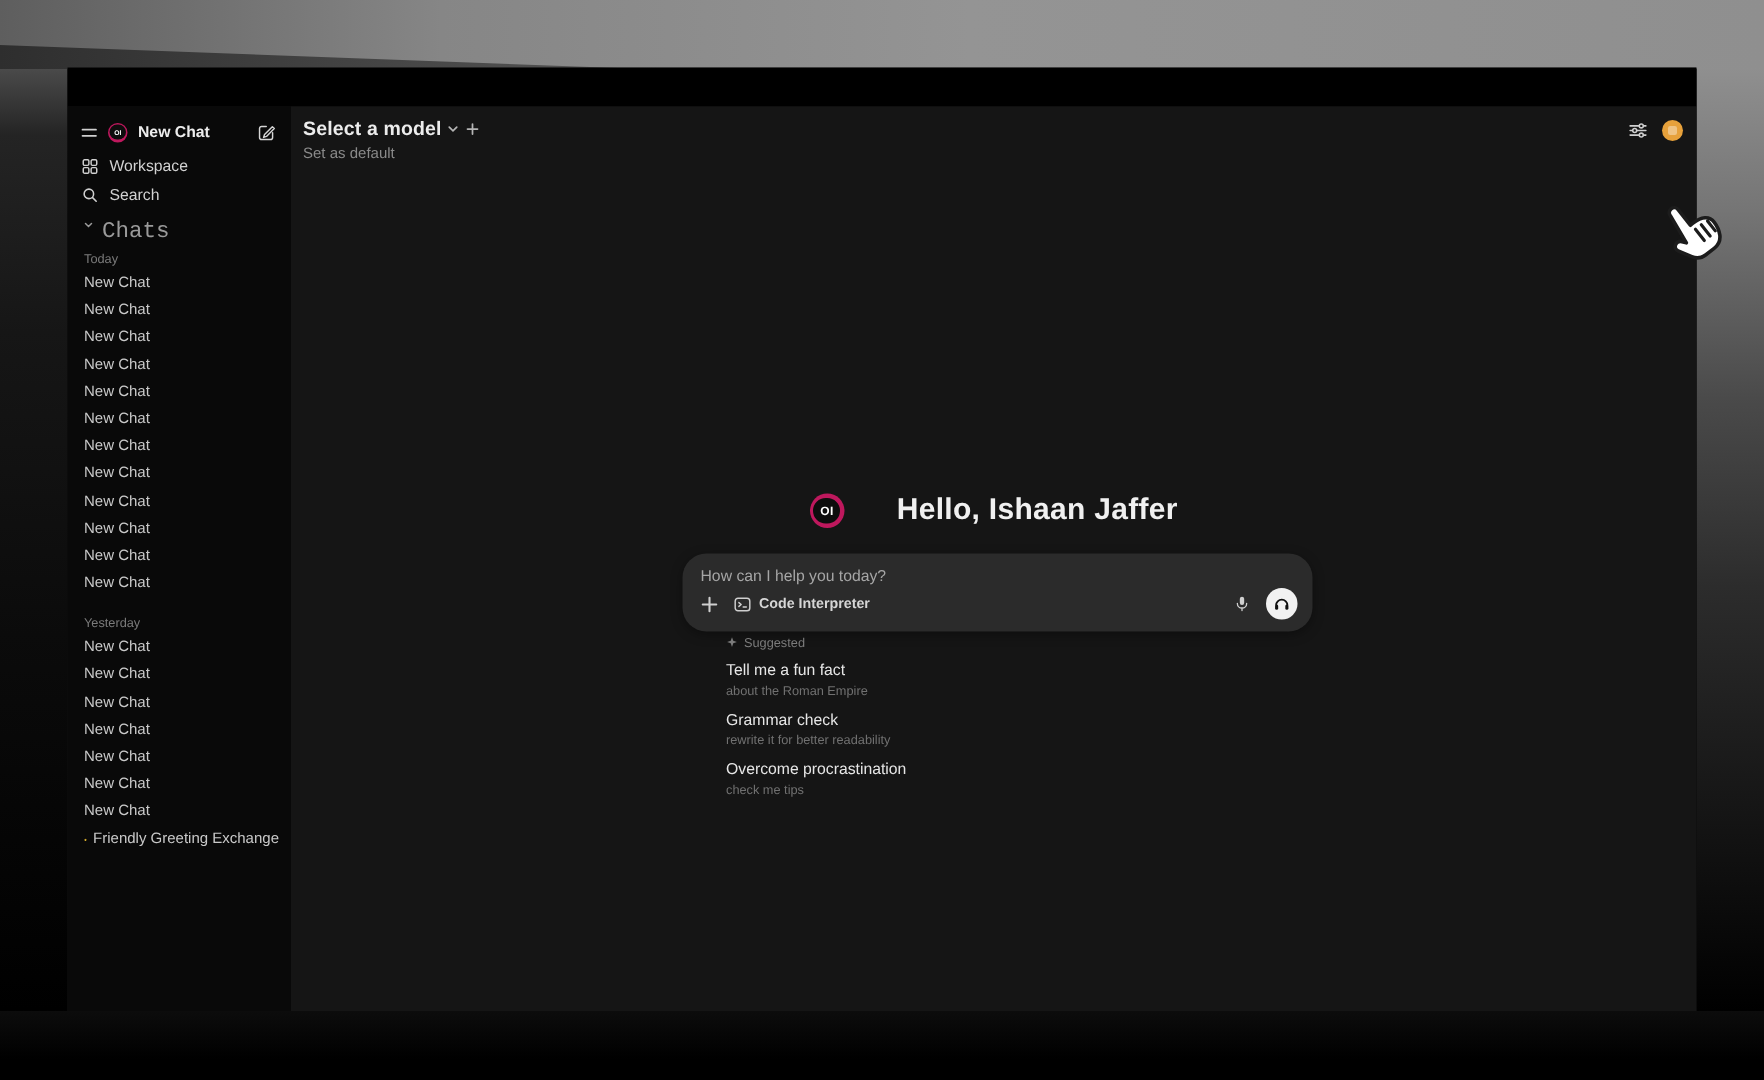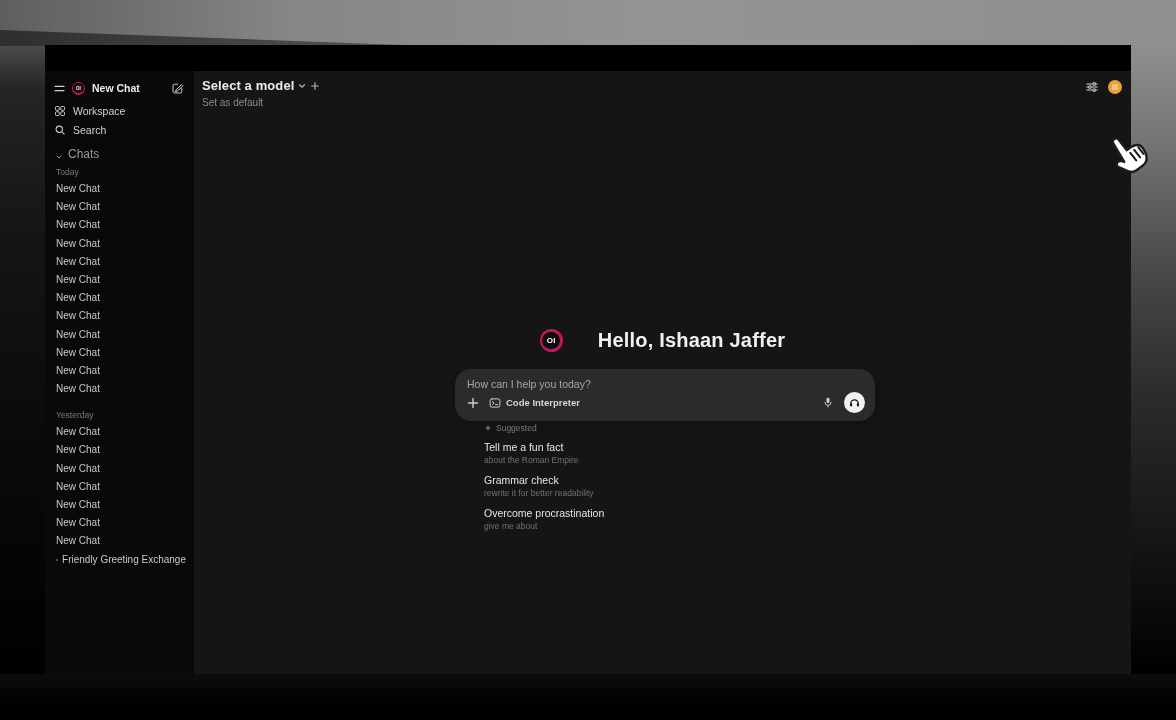--- a/index.html
+++ b/index.html
@@ -24,21 +24,21 @@
   .titlebar { height:26px; background:#000; }
   .app-body { display:flex; height:603px; }
 
   
   .sidebar { width:149px; background:#090909; padding:5px 8px 0 8px; flex:none; }
   .sb-header { display:flex; align-items:center; gap:6px; height:24px; margin-bottom:1px; }
   .icon-btn { display:inline-flex; align-items:center; justify-content:center; flex:none; color:#cfcfcf; }
   .sb-title { font-size:10.5px; font-weight:700; color:#ececec; margin-left:1px; white-space:nowrap; }
   .sb-edit { margin-left:auto; margin-right:2px; }
   .sb-row { display:flex; align-items:center; gap:7px; height:19px; color:#d2d2d2; font-size:10.5px; font-weight:500; padding-left:1px; cursor:default; }
-  .sb-chats { display:flex; align-items:flex-end; gap:5px; height:15px; margin-top:7px; color:#9a9a9a; font-size:12px; padding-left:2px; }
+  .sb-chats { display:flex; align-items:flex-start; gap:5px; height:15px; margin-top:7px; color:#9a9a9a; font-size:15px; padding-left:2px;font-family:Liberation Mono, monospace; }
   .chat-list { margin-top:1px; }
   .group-label { height:16px; line-height:17px; font-size:8.5px; color:#7b7b7b; margin-top:3px; padding-left:3px; }
   .chat-list .group-label:not(:first-child) { margin-top:9px; }
   .chat-item { height:18.2px; line-height:18.2px; font-size:10px; color:#c9c9c9; display:flex; align-items:center; gap:4px; white-space:nowrap; overflow:hidden; padding-left:3px; }
 
   
   .main { flex:1; position:relative; background:#151515; }
   .model-select { position:absolute; left:8px; top:7px; display:flex; align-items:center; gap:3px; }
   .ms-label { font-size:13px; font-weight:700; color:#ececec; letter-spacing:.1px; }
   .set-default { position:absolute; left:8px; top:26px; font-size:10px; color:#8a8a8a; }
@@ -297,21 +297,21 @@
               <div class="sug-item">
     <div class="sug-title">Tell me a fun fact</div>
     <div class="sug-sub">about the Roman Empire</div>
   </div>
               <div class="sug-item">
     <div class="sug-title">Grammar check</div>
     <div class="sug-sub">rewrite it for better readability</div>
   </div>
               <div class="sug-item">
     <div class="sug-title">Overcome procrastination</div>
-    <div class="sug-sub">give me about</div>
+    <div class="sug-sub">check me tips</div>
   </div>
             </div>
         </div>
 
       </main>
     </div>
   </div>
 
   <svg class="cursor" viewBox="0 0 36 36">
     <g transform="rotate(-38 18 18)">

